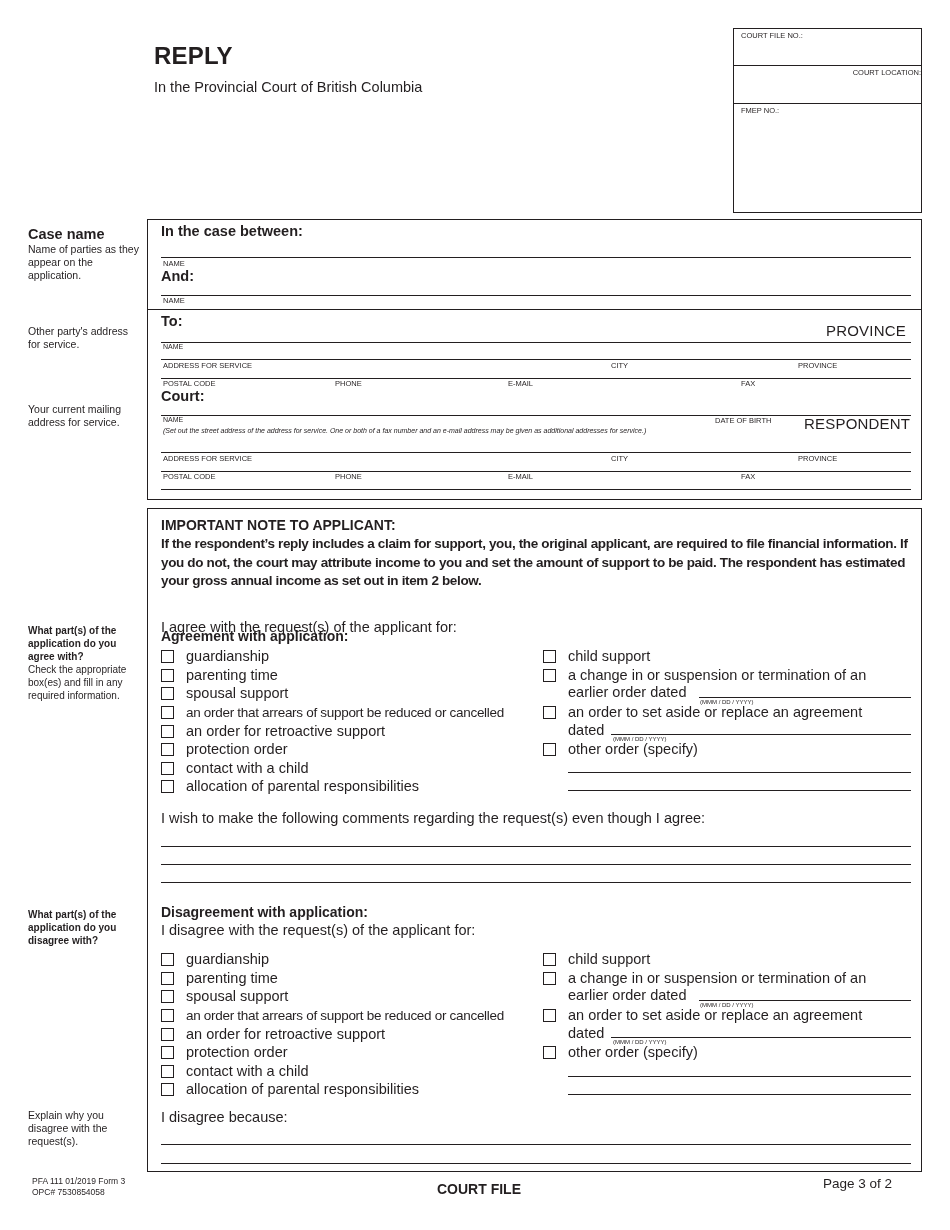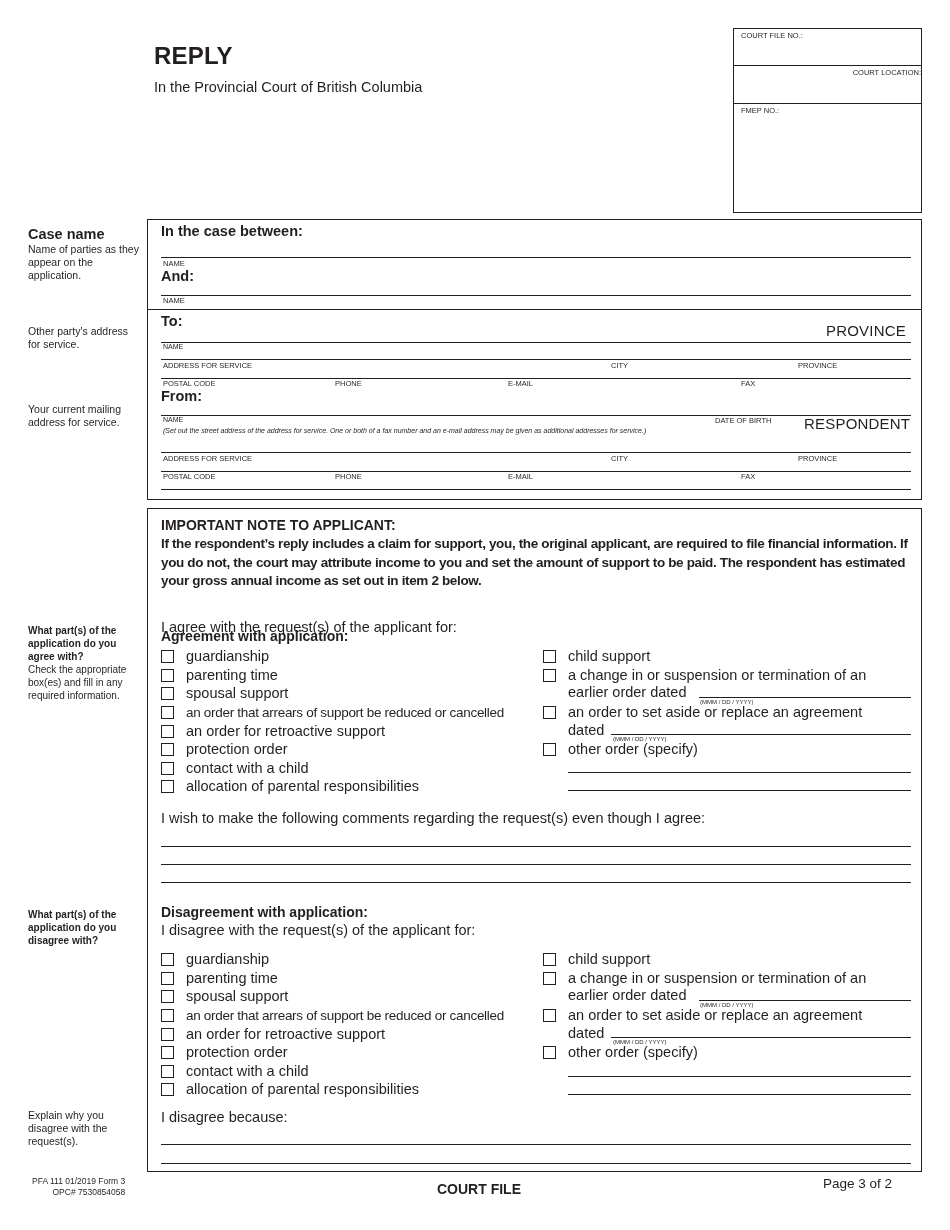--- a/index.html
+++ b/index.html
@@ -30,21 +30,21 @@
   .note-body { position: absolute; font-size: 13.5px; font-weight: bold; line-height: 18.6px; width: 752px; letter-spacing: -0.35px; }
   .sec-head { position: absolute; font-size: 14px; font-weight: bold; }
   .body-text { position: absolute; font-size: 14.5px; }
 
   .cb-row { position: absolute; height: 18px; display: flex; align-items: center; }
   .cb { width: 13px; height: 13px; border: 1px solid #231f20; background: #fff; flex: 0 0 auto; cursor: pointer; }
   .cb-label { margin-left: 12px; font-size: 14.5px; white-space: nowrap; }
   .cb-label.small { font-size: 13.5px; letter-spacing: -0.3px; }
   .date-hint { position: absolute; font-size: 6px; }
 
-  .footer-left { left: 32px; top: 1176px; font-size: 8.5px; text-align: right; line-height: 11px; }
+  .footer-left { left: 32px; top: 1176px; font-size: 8.5px; text-align: left; line-height: 11px; }
   .footer-center { left: 437px; top: 1181px; font-size: 14px; font-weight: bold; }
   .footer-right { left: 823px; top: 1176px; font-size: 13.5px; }
 </style>
 </head>
 <body>
 
 <div class="abs title">REPLY</div>
 <div class="abs subtitle">In the Provincial Court of British Columbia</div>
 
 <div class="abs filebox">
@@ -80,21 +80,21 @@
 <div class="hr" style="left:161px;top:359px;width:750px;"></div>
 <div class="lbl" style="left:163px;top:361px;">ADDRESS FOR SERVICE</div>
 <div class="lbl" style="left:611px;top:361px;">CITY</div>
 <div class="lbl" style="left:798px;top:361px;">PROVINCE</div>
 <div class="hr" style="left:161px;top:378px;width:750px;"></div>
 <div class="lbl" style="left:163px;top:379px;">POSTAL CODE</div>
 <div class="lbl" style="left:335px;top:379px;">PHONE</div>
 <div class="lbl" style="left:508px;top:379px;">E-MAIL</div>
 <div class="lbl" style="left:741px;top:379px;">FAX</div>
 
-<div class="h-bold" style="left:161px;top:388px;">From:</div>
+<div class="h-bold" style="left:161px;top:388px;">Court:</div>
 <div class="hr" style="left:161px;top:415px;width:750px;"></div>
 <div class="lbl" style="left:163px;top:416px;font-size:7px;">NAME</div>
 <div class="lbl" style="left:715px;top:416px;">DATE OF BIRTH</div>
 <div class="role" style="left:804px;top:415px;">RESPONDENT</div>
 <div class="note-italic" style="left:163px;top:427px;">(Set out the street address of the address for service. One or both of a fax number and an e-mail address may be given as additional addresses for service.)</div>
 <div class="hr" style="left:161px;top:452px;width:750px;"></div>
 <div class="lbl" style="left:163px;top:454px;">ADDRESS FOR SERVICE</div>
 <div class="lbl" style="left:611px;top:454px;">CITY</div>
 <div class="lbl" style="left:798px;top:454px;">PROVINCE</div>
 <div class="hr" style="left:161px;top:471px;width:750px;"></div>

